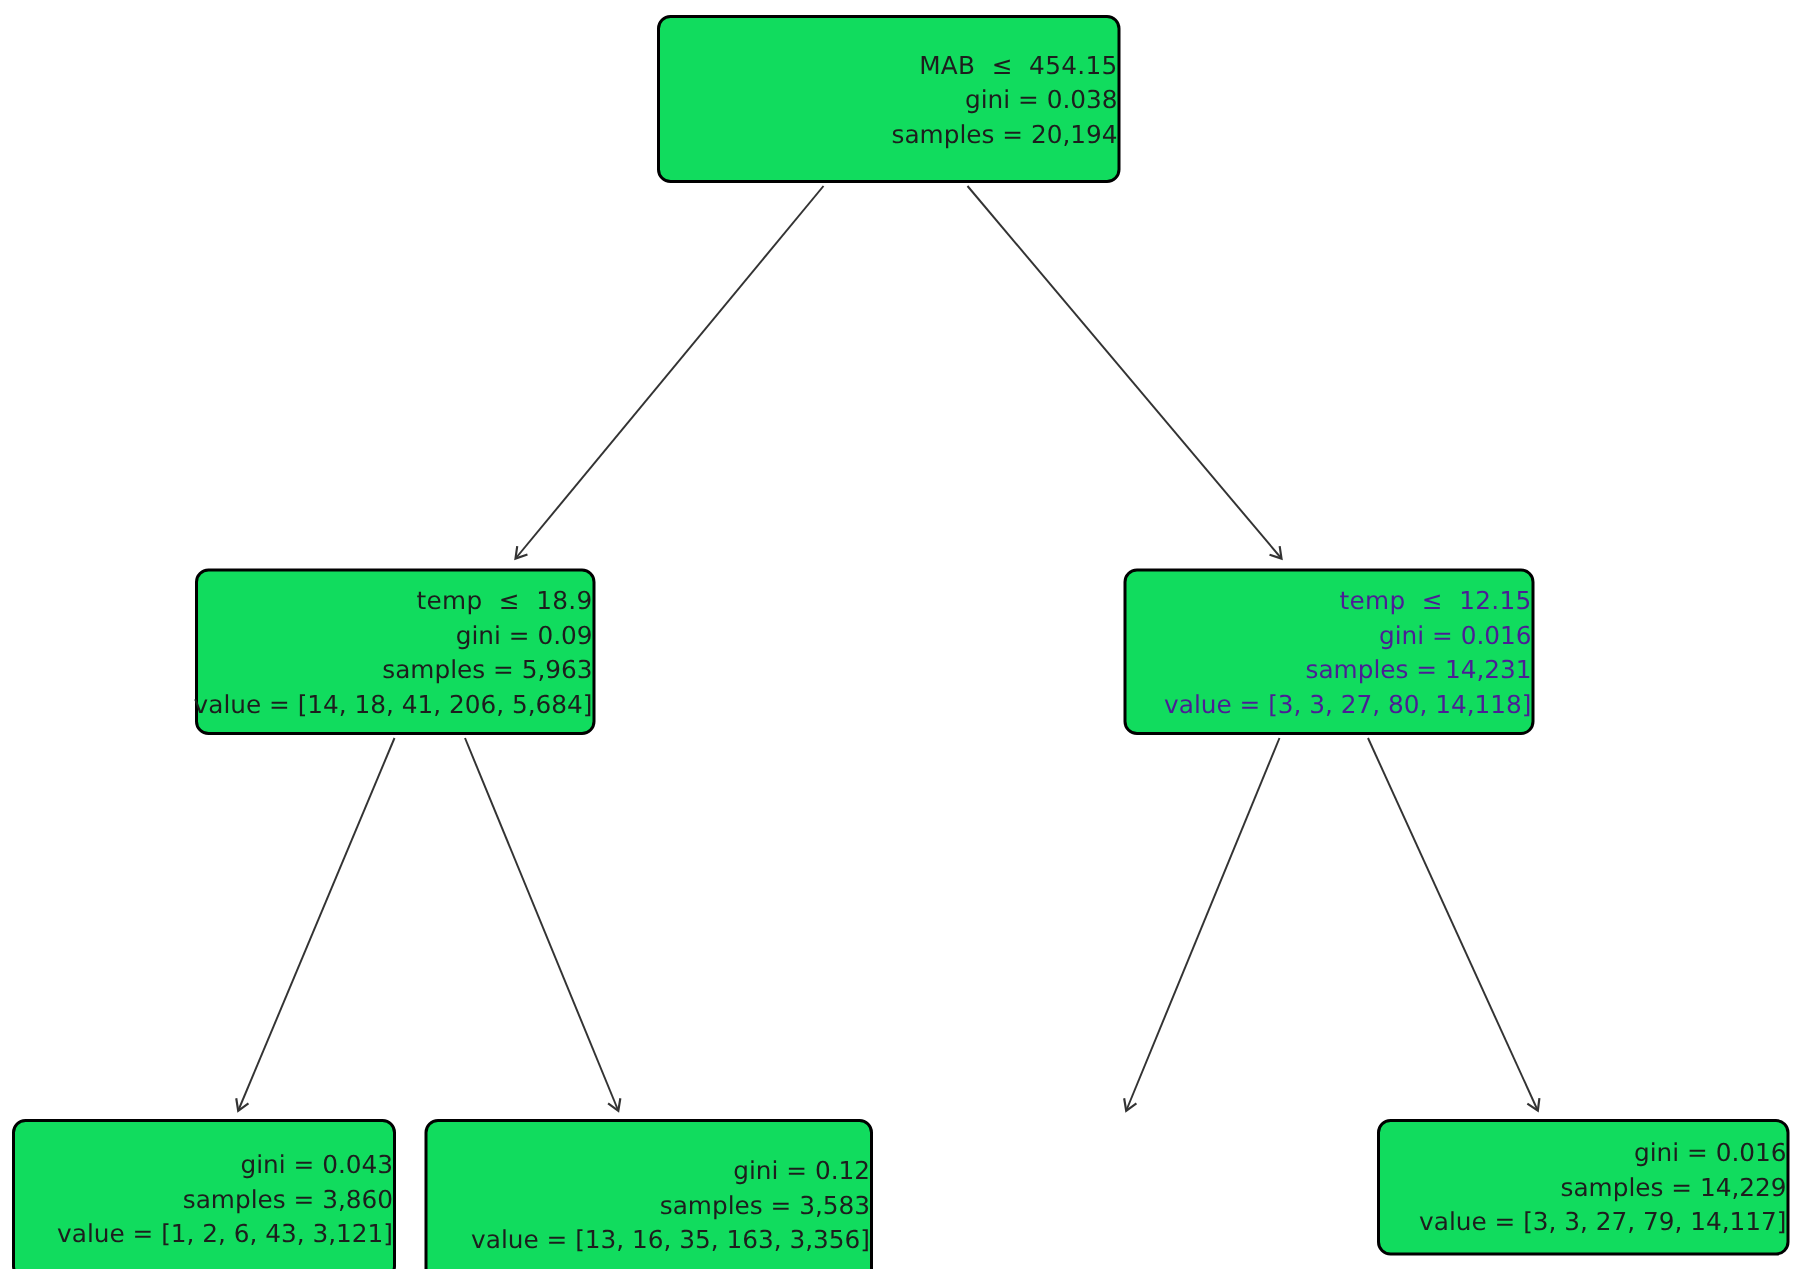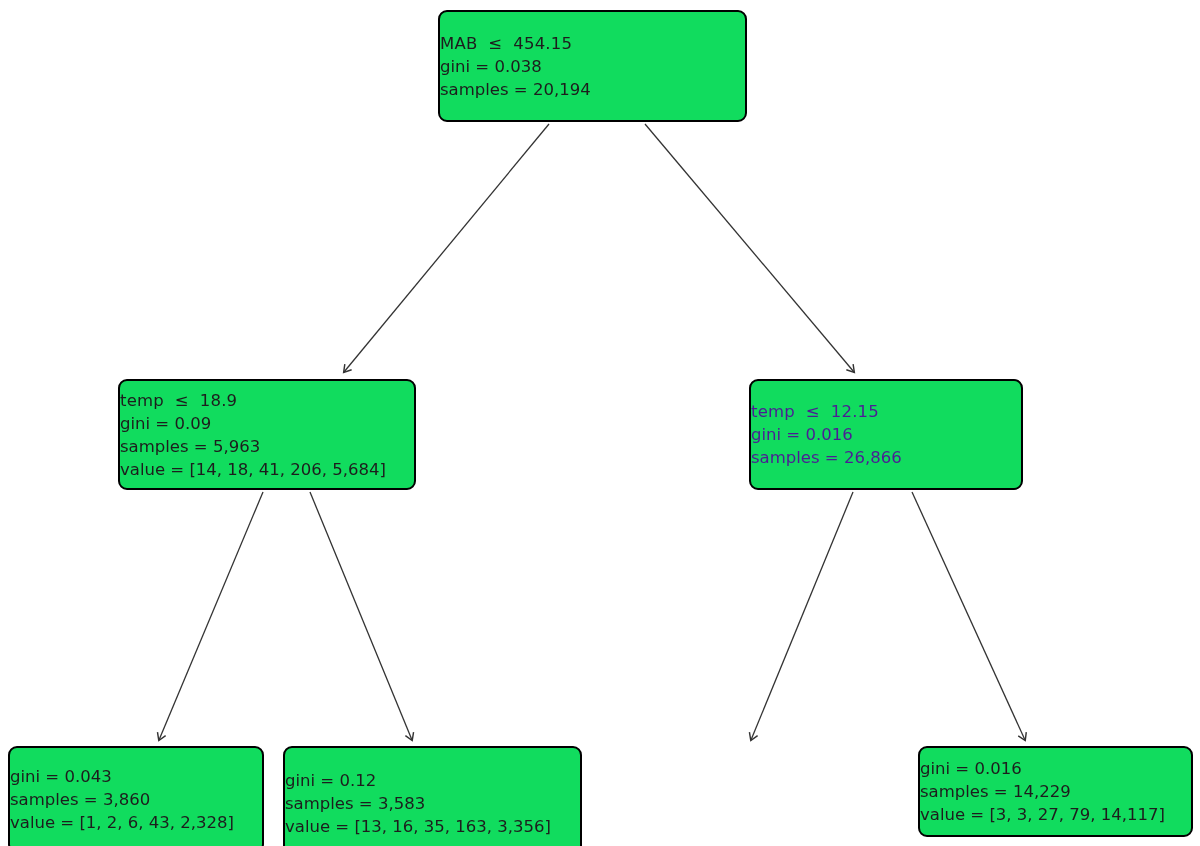--- a/index.html
+++ b/index.html
@@ -8,21 +8,21 @@
   .tree-canvas { position: relative; width: 1200px; height: 846px; background: #ffffff; }
   .edges { position: absolute; left: 0; top: 0; width: 1200px; height: 846px; }
   .edges line { stroke: #333333; stroke-width: 1.3; }
   .node {
     position: absolute;
     border: 2px solid #c2410c;
     border-radius: 9px;
     display: flex;
     flex-direction: column;
     justify-content: center;
-    align-items: flex-start;
+    align-items: flex-end;
     text-align: center;
     font-size: 16.5px;
     line-height: 23px;
     color: #1f1f1f;
   }
   .line { white-space: pre; }
   .cond { letter-spacing: 0.2px; }
 </style>
 </head>
 <body>
@@ -42,37 +42,38 @@
     <line x1="853" y1="492" x2="751" y2="740" marker-end="url(#arrow)" stroke="#333333"></line>
     <line x1="912" y1="492" x2="1025" y2="740" marker-end="url(#arrow)" stroke="#333333"></line>
   </svg>
 
   <div class="node" id="node-root" style="left: 438px; top: 10px; width: 309px; height: 112px; background: rgb(17, 220, 94); border-color: rgb(0, 0, 0); color: rgb(29, 29, 29);">
     <div class="line cond">MAB  ≤  454.15</div>
     <div class="line">gini = 0.038</div>
     <div class="line">samples = 20,194</div>
   </div>
 
-  <div class="node" id="node-left" style="left: 118px; top: 379px; width: 298px; height: 111px; background: rgb(17, 220, 94); border-color: rgb(0, 0, 0); color: rgb(29, 29, 29);">
+  <div class="node" id="node-left" style="left: 130px; top: 379px; width: 267px; height: 111px; background: rgb(17, 220, 94); border-color: rgb(0, 0, 0); color: rgb(29, 29, 29);">
     <div class="line cond">temp  ≤  18.9</div>
     <div class="line">gini = 0.09</div>
     <div class="line">samples = 5,963</div>
     <div class="line">value = [14, 18, 41, 206, 5,684]</div>
   </div>
 
   <div class="node" id="node-right" style="left: 749px; top: 379px; width: 274px; height: 111px; background: rgb(17, 220, 94); border-color: rgb(0, 0, 0); color: #4c1d95;">
     <div class="line cond">temp  ≤  12.15</div>
     <div class="line">gini = 0.016</div>
-    <div class="line">samples = 26,866</div>
+    <div class="line">samples = 14,231</div>
+    <div class="line">value = [3, 3, 27, 80, 14,118]</div>
   </div>
 
   <div class="node" id="node-leaf1" style="left: 8px; top: 746px; width: 256px; height: 107px; background: rgb(17, 220, 94); border-color: rgb(0, 0, 0); color: rgb(29, 29, 29);">
     <div class="line">gini = 0.043</div>
     <div class="line">samples = 3,860</div>
-    <div class="line">value = [1, 2, 6, 43, 2,328]</div>
+    <div class="line">value = [1, 2, 6, 43, 3,121]</div>
   </div>
 
   <div class="node" id="node-leaf2" style="left: 283px; top: 746px; width: 299px; height: 115px; background: rgb(17, 220, 94); border-color: rgb(0, 0, 0); color: rgb(29, 29, 29);">
     <div class="line">gini = 0.12</div>
     <div class="line">samples = 3,583</div>
     <div class="line">value = [13, 16, 35, 163, 3,356]</div>
   </div>
 
 
   <div class="node" id="node-leaf4" style="left: 918px; top: 746px; width: 275px; height: 91px; background: rgb(17, 220, 94); border-color: rgb(0, 0, 0); color: rgb(29, 29, 29);">

